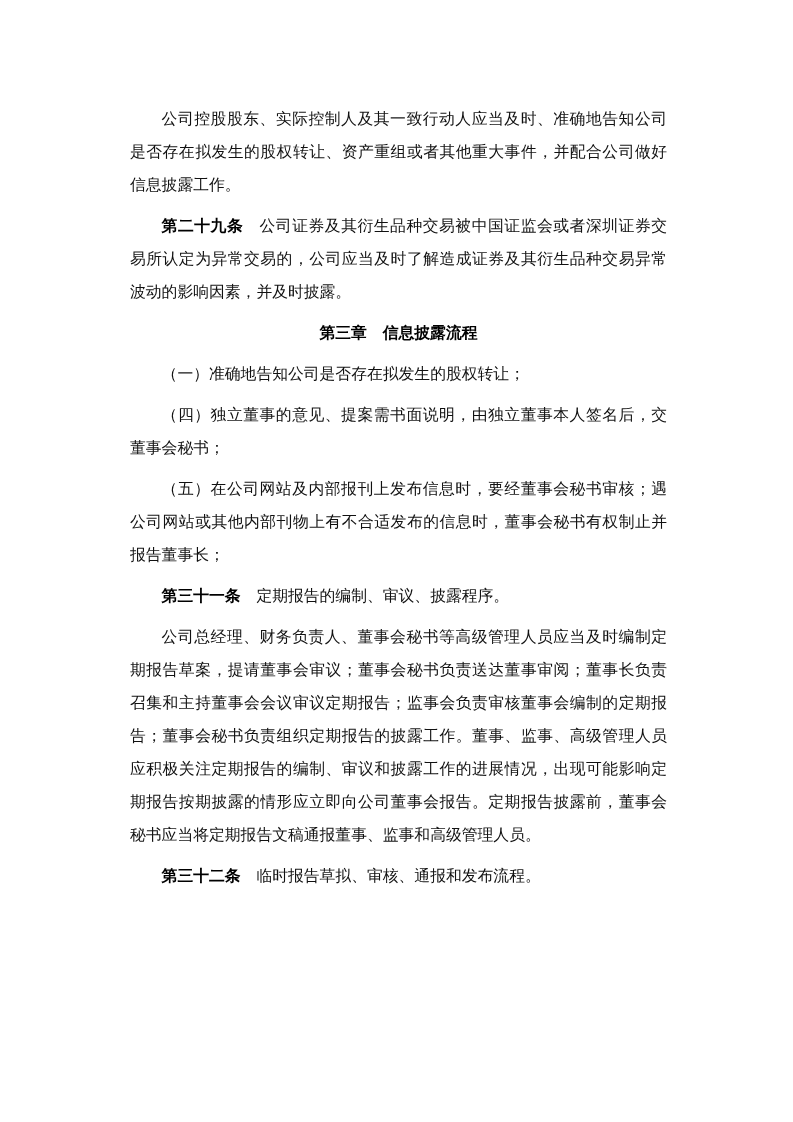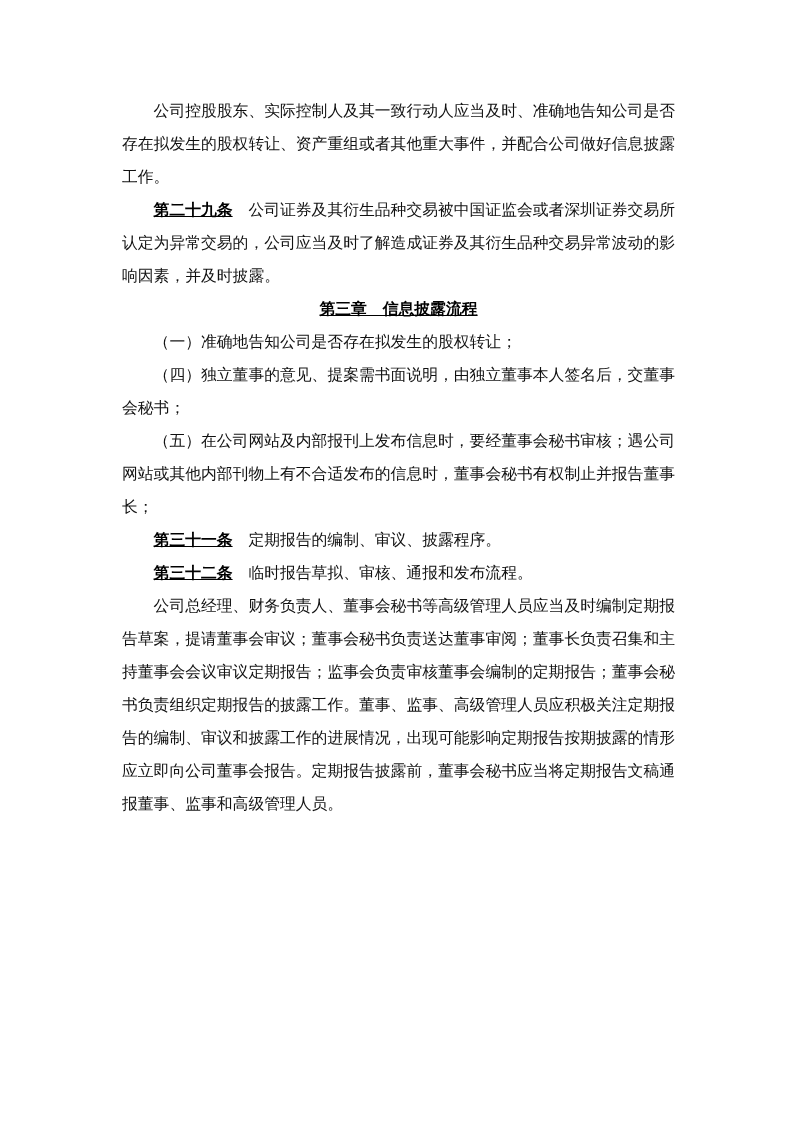--- a/index.html
+++ b/index.html
@@ -20,50 +20,49 @@
     box-sizing: border-box;
     position: relative;
   }
   .doc-body {
     position: absolute;
     left: 122px;
     top: 94px;
     width: 553px;
   }
   p.para {
-    margin: 0;
+    margin: 8px;
     padding: 0;
     font-size: 15.8px;
     line-height: 33px;
     color: #111111;
     text-align: justify;
     text-indent: 2em;
     word-break: break-all;
     letter-spacing: 0;
   }
   p.para .bold {
     font-weight: bold;
     color: #000000;
-    text-decoration: underline;
   }
   p.chapter-heading {
     text-align: center;
     text-indent: 0;
     font-weight: bold;
     color: #000000;
   }
 </style>
 </head>
 <body>
 
 <div class="page">
   <div class="doc-body">
       <p class="para"><span class="normal">公司控股股东、实际控制人及其一致行动人应当及时、准确地告知公司是否存在拟发生的股权转让、资产重组或者其他重大事件，并配合公司做好信息披露工作。</span></p>
       <p class="para"><span class="bold">第二十九条</span><span class="normal">　公司证券及其衍生品种交易被中国证监会或者深圳证券交易所认定为异常交易的，公司应当及时了解造成证券及其衍生品种交易异常波动的影响因素，并及时披露。</span></p>
       <p class="para chapter-heading"><span class="bold">第三章　信息披露流程</span></p>
       <p class="para"><span class="normal">（一）准确地告知公司是否存在拟发生的股权转让；</span></p>
       <p class="para"><span class="normal">（四）独立董事的意见、提案需书面说明，由独立董事本人签名后，交董事会秘书；</span></p>
       <p class="para"><span class="normal">（五）在公司网站及内部报刊上发布信息时，要经董事会秘书审核；遇公司网站或其他内部刊物上有不合适发布的信息时，董事会秘书有权制止并报告董事长；</span></p>
       <p class="para"><span class="bold">第三十一条</span><span class="normal">　定期报告的编制、审议、披露程序。</span></p>
+      <p class="para"><span class="normal">公司总经理、财务负责人、董事会秘书等高级管理人员应当及时编制定期报告草案，提请董事会审议；董事会秘书负责送达董事审阅；董事长负责召集和主持董事会会议审议定期报告；监事会负责审核董事会编制的定期报告；董事会秘书负责组织定期报告的披露工作。董事、监事、高级管理人员应积极关注定期报告的编制、审议和披露工作的进展情况，出现可能影响定期报告按期披露的情形应立即向公司董事会报告。定期报告披露前，董事会秘书应当将定期报告文稿通报董事、监事和高级管理人员。</span></p>
       <p class="para"><span class="bold">第三十二条</span><span class="normal">　临时报告草拟、审核、通报和发布流程。</span></p>
-      <p class="para"><span class="normal">公司总经理、财务负责人、董事会秘书等高级管理人员应当及时编制定期报告草案，提请董事会审议；董事会秘书负责送达董事审阅；董事长负责召集和主持董事会会议审议定期报告；监事会负责审核董事会编制的定期报告；董事会秘书负责组织定期报告的披露工作。董事、监事、高级管理人员应积极关注定期报告的编制、审议和披露工作的进展情况，出现可能影响定期报告按期披露的情形应立即向公司董事会报告。定期报告披露前，董事会秘书应当将定期报告文稿通报董事、监事和高级管理人员。</span></p>
     </div>
 </div>
 
 </body></html>

